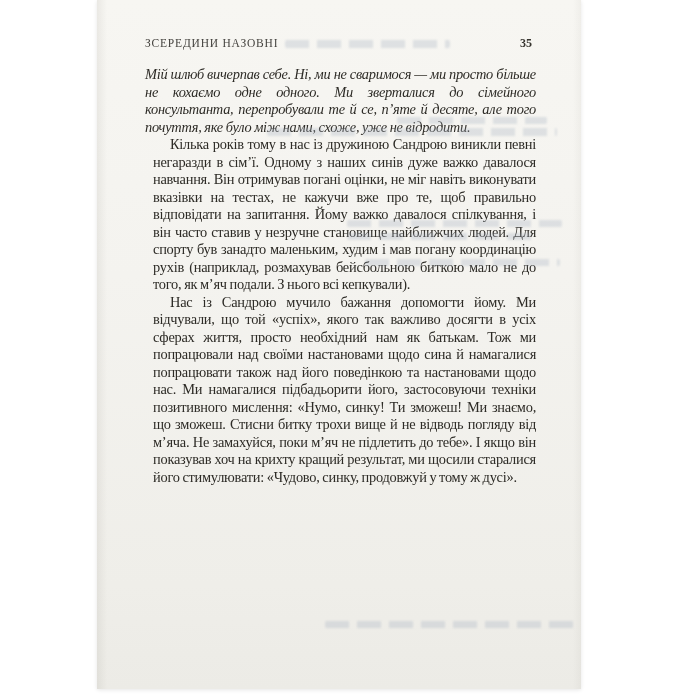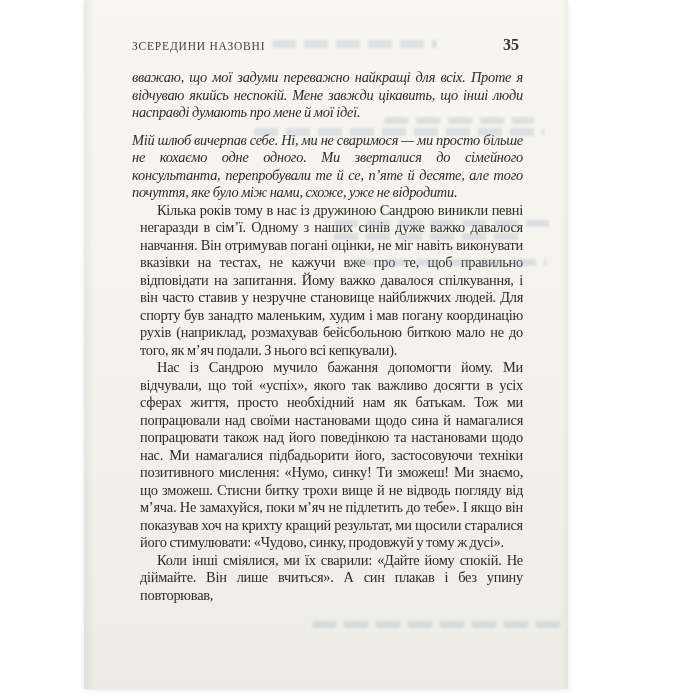--- a/index.html
+++ b/index.html
@@ -9,21 +9,21 @@
   body {
     width: 700px;
     height: 700px;
     background: #ffffff;
     position: relative;
     overflow: hidden;
     font-family: "Liberation Serif", serif;
   }
   .page {
     position: absolute;
-    left: 84px;
+    left: 97px;
     top: 0;
     width: 484px;
     height: 689px;
     background: linear-gradient(180deg, #f7f6f2 0%, #f4f3ef 40%, #efeee9 85%, #ecebe6 100%);
     box-shadow: 0 1px 4px rgba(0,0,0,0.10);
     overflow: hidden;
   }
   
   .page::before {
     content: "";
@@ -47,21 +47,21 @@
     align-items: baseline;
     padding: 36px 49px 0 48px;
     color: #403e3a;
   }
   .running-title {
     font-size: 11.5px;
     letter-spacing: 0.8px;
     color: #45433f;
   }
   .page-number {
-    font-size: 16px;
+    font-size: 12px;
     font-weight: bold;
     color: #37352f;
   }
   .content {
     margin-top: 15px;
     padding: 0 45px 0 48px;
     font-size: 14.4px;
     line-height: 17.5px;
     color: #2d2b26;
     text-align: justify;
@@ -103,19 +103,17 @@
   <div class="ghost g5"></div>
   <div class="ghost g6"></div>
   <div class="ghost g7"></div>
 
   <div class="header">
     <span class="running-title">ЗСЕРЕДИНИ НАЗОВНІ</span>
     <span class="page-number">35</span>
   </div>
 
   <div class="content" lang="uk">
-      <p class="para italic">вважаю, що мої задуми переважно найкращі для всіх. Проте я відчуваю якийсь неспокій. Мене завжди цікавить, що інші люди насправді думають про мене й мої ідеї.</p>
       <p class="para italic gap">Мій шлюб вичерпав себе. Ні, ми не сваримося — ми просто більше не кохаємо одне одного. Ми зверталися до сімейного консультанта, перепробували те й се, п’яте й десяте, але того почуття, яке було між нами, схоже, уже не відродити.</p>
       <p class="para indent">Кілька років тому в нас із дружиною Сандрою виникли певні негаразди в сім’ї. Одному з наших синів дуже важко давалося навчання. Він отримував погані оцінки, не міг навіть виконувати вказівки на тестах, не кажучи вже про те, щоб правильно відповідати на запитання. Йому важко давалося спілкування, і він часто ставив у незручне становище найближчих людей. Для спорту був занадто маленьким, худим і мав погану координацію рухів (наприклад, розмахував бейсбольною биткою мало не до того, як м’яч подали. З нього всі кепкували).</p>
       <p class="para indent">Нас із Сандрою мучило бажання допомогти йому. Ми відчували, що той «успіх», якого так важливо досягти в усіх сферах життя, просто необхідний нам як батькам. Тож ми попрацювали над своїми настановами щодо сина й намагалися попрацювати також над його поведінкою та настановами щодо нас. Ми намагалися підбадьорити його, застосовуючи техніки позитивного мислення: «Нумо, синку! Ти зможеш! Ми знаємо, що зможеш. Стисни битку трохи вище й не відводь погляду від м’яча. Не замахуйся, поки м’яч не підлетить до тебе». І якщо він показував хоч на крихту кращий результат, ми щосили старалися його стимулювати: «Чудово, синку, продовжуй у тому ж дусі».</p>
-      <p class="para indent">Коли інші сміялися, ми їх сварили: «Дайте йому спокій. Не діймайте. Він лише вчиться». А син плакав і без упину повторював,</p>
     </div>
 </div>
 
 </body></html>

